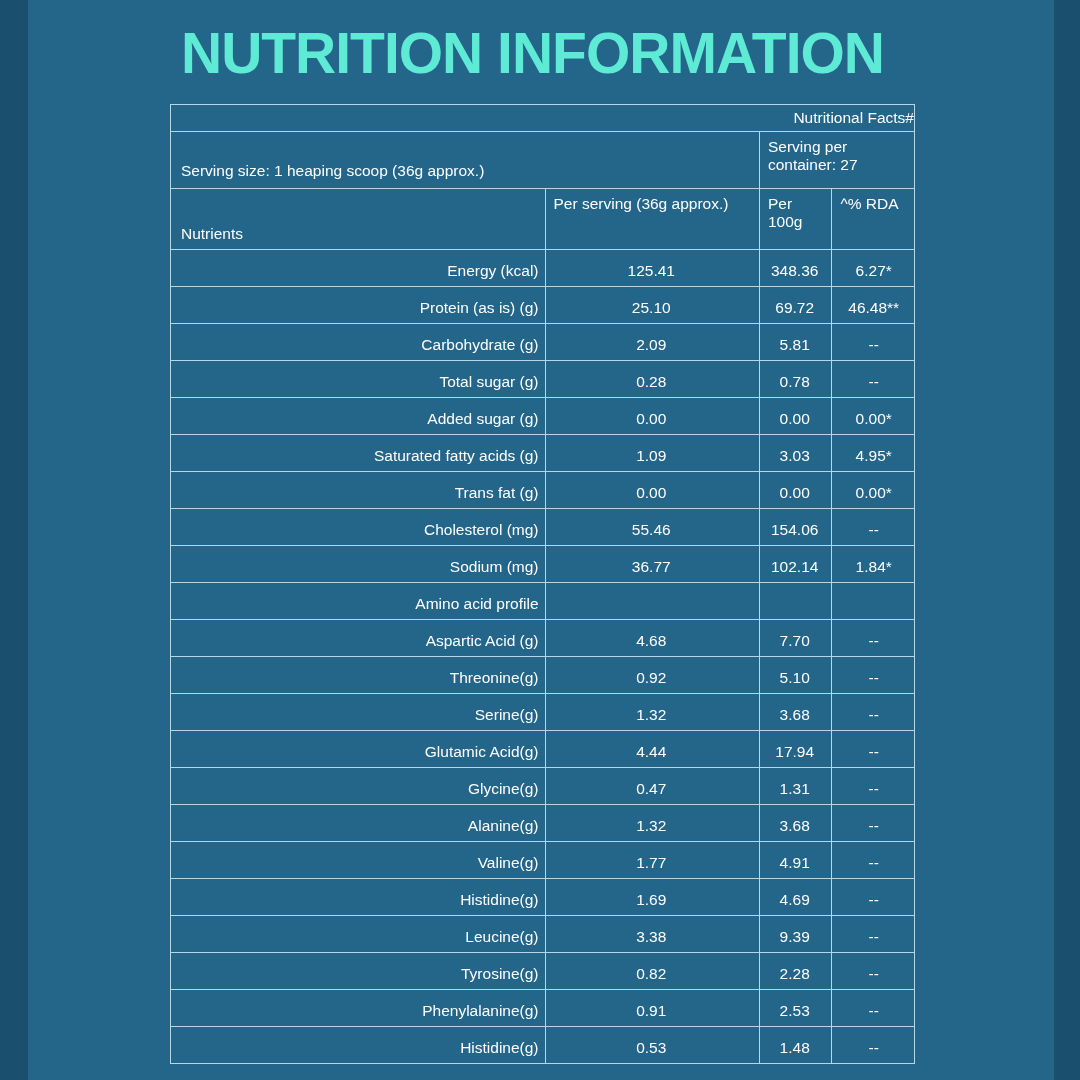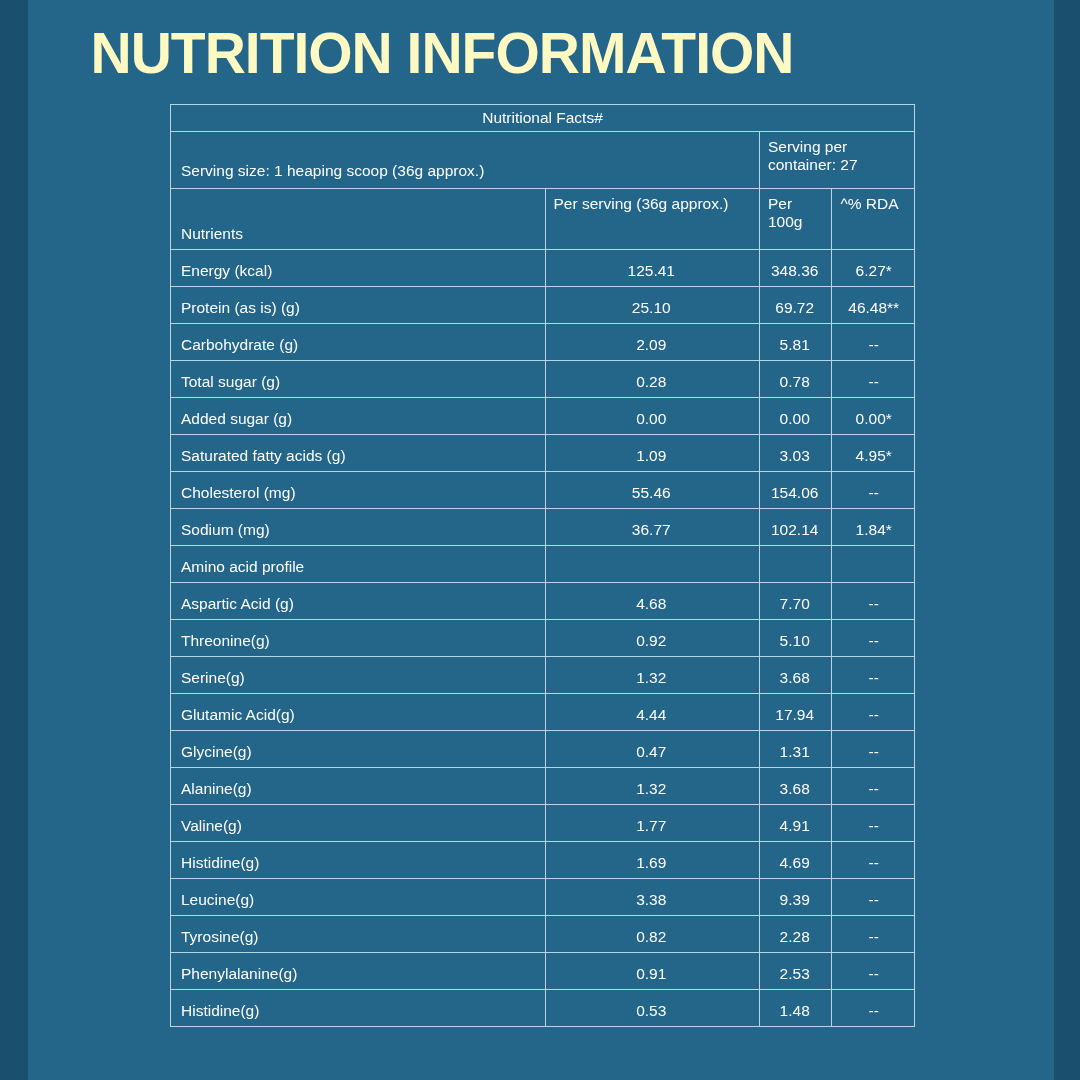--- a/index.html
+++ b/index.html
@@ -30,22 +30,22 @@
     position: absolute;
     right: 0; top: 0;
     width: 26px; height: 1080px;
     background: #1b4f6e;
   }
   .title {
     position: absolute;
     top: 20px;
     left: 0;
     width: 884px;
-    text-align: center;
-    color: #fef9c3;
+    text-align: right;
+    color: #5eead4;
     font-size: 57px;
     font-weight: bold;
     letter-spacing: -1px;
     font-family: "Liberation Sans", sans-serif;
   }
   .table-wrap {
     position: absolute;
     left: 170px;
     top: 104px;
     width: 745px;
@@ -57,21 +57,21 @@
     font-size: 15.5px;
     font-family: "Liberation Sans", sans-serif;
   }
   table.nutri td {
     border: 1px solid #b9d6e6;
     padding: 0;
     vertical-align: bottom;
     line-height: 1.15;
   }
   .cap {
-    text-align: center;
+    text-align: right;
     padding: 4px 0 4px 0 !important;
     vertical-align: middle !important;
     font-size: 15.5px;
     margin-left: 7px;
   }
   .serv-left {
     padding: 6px 6px 8px 10px !important;
     vertical-align: bottom !important;
     height: 42px;
   }
@@ -84,20 +84,21 @@
     vertical-align: bottom !important;
     height: 46px;
   }
   .hdr-col {
     padding: 6px 6px 6px 8px !important;
     vertical-align: top !important;
   }
   .nut-name {
     padding: 6px 6px 6px 10px !important;
     height: 24px;
+    text-align: right;
   }
   .num {
     text-align: center;
     padding: 6px 8px 6px 6px !important;
   }
   .rda {
     text-align: center;
     padding: 6px 6px 6px 7px !important;
   }
   .col-name { width: 372px; }
@@ -168,20 +169,26 @@
           <td class="num">0.00</td>
           <td class="rda">0.00*</td>
         </tr>
         <tr>
           <td class="nut-name">Saturated fatty acids (g)</td>
           <td class="num">1.09</td>
           <td class="num">3.03</td>
           <td class="rda">4.95*</td>
         </tr>
         <tr>
+          <td class="nut-name">Trans fat (g)</td>
+          <td class="num">0.00</td>
+          <td class="num">0.00</td>
+          <td class="rda">0.00*</td>
+        </tr>
+        <tr>
           <td class="nut-name">Cholesterol (mg)</td>
           <td class="num">55.46</td>
           <td class="num">154.06</td>
           <td class="rda">--</td>
         </tr>
         <tr>
           <td class="nut-name">Sodium (mg)</td>
           <td class="num">36.77</td>
           <td class="num">102.14</td>
           <td class="rda">1.84*</td>

